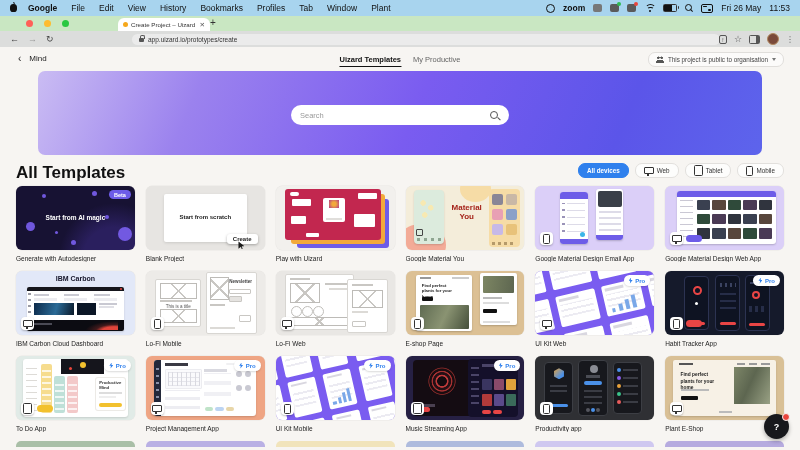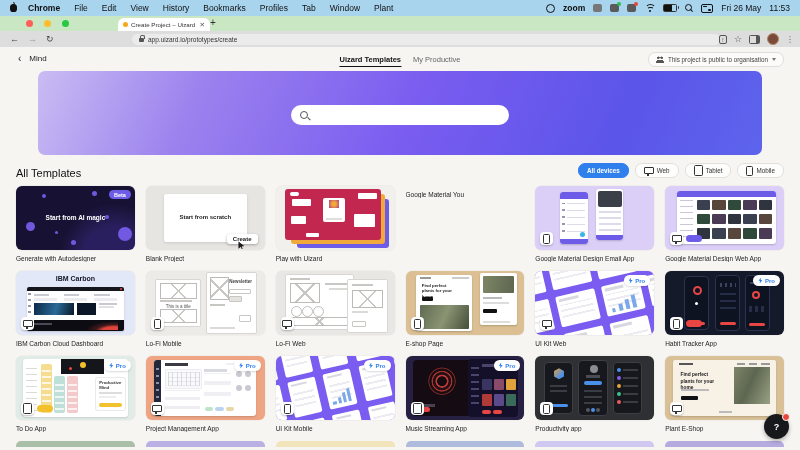--- a/index.html
+++ b/index.html
@@ -86,21 +86,21 @@
   #hero-search .ph{font-size:7.5px;color:#9a9a9a;flex:1;}
   .mag{width:6px;height:6px;border:1.2px solid #555;border-radius:50%;position:relative;flex:none;margin-right:2px;}
   .mag::after{content:"";position:absolute;width:3.5px;height:1.2px;background:#555;transform:rotate(45deg);right:-3px;bottom:-1px;}
   #hero-cta{position:absolute;top:61px;left:0;right:0;display:flex;justify-content:center;align-items:center;gap:8px;}
   #cta-text{color:#fff;font-size:7.5px;}
   #cta-btn{background:#fff;border-radius:9px;height:15px;display:flex;align-items:center;gap:4px;padding:0 3px 0 8px;box-shadow:0 0 0 2px rgba(255,255,255,.35);}
   #cta-btn .lbl{font-size:7px;font-weight:bold;color:#222;white-space:nowrap;}
   .beta-pill{background:#6d5ce8;color:#fff;font-size:6px;font-weight:bold;border-radius:6px;padding:1.5px 5px;}
 
   #list-header{position:absolute;top:116px;left:16px;right:16px;height:16px;}
-  #lh-title{font-size:11px;font-weight:normal;color:#111;}
+  #lh-title{font-size:17px;font-weight:bold;color:#111;}
   #filters{position:absolute;right:0;top:0;display:flex;gap:6px;align-items:center;}
   .fpill{height:13px;border-radius:7px;display:flex;align-items:center;gap:3px;padding:0 8px;font-size:6.3px;background:#fdfdfc;border:1px solid #e2e0dd;color:#333;white-space:nowrap;}
   .fpill.active{background:#2f80ed;border-color:#2f80ed;color:#fff;font-weight:bold;}
 
   #grid{position:absolute;top:139px;left:16px;right:16px;display:grid;grid-template-columns:repeat(6,1fr);column-gap:11px;row-gap:9px;}
   .thumb{height:64px;border-radius:6px;position:relative;overflow:hidden;background:#ddd;box-shadow:0 0 0 .5px rgba(0,0,0,.06);}
   .card-label{margin-top:5px;font-size:6.5px;color:#222;white-space:nowrap;overflow:hidden;}
   .sliver{height:6px;border-radius:5px 5px 0 0;}
 
   .badge-beta{position:absolute;top:4px;right:4px;background:#6d5ce8;color:#fff;font-size:5.5px;font-weight:bold;border-radius:5px;padding:1.5px 5px;}
@@ -118,21 +118,21 @@
   .help-dot{position:absolute;top:-1px;right:-1px;width:8px;height:8px;border-radius:50%;background:#e8453c;border:1.5px solid #f7f5f2;box-sizing:border-box;}
 </style>
 </head>
 <body>
 
 <div id="screen">
 
   <div id="menubar">
     <span class="apple"></span>
     <nav id="menu-items">
-        <span class="mb-item bold">Chrome</span>
+        <span class="mb-item bold">Google</span>
         <span class="mb-item">File</span>
         <span class="mb-item">Edit</span>
         <span class="mb-item">View</span>
         <span class="mb-item">History</span>
         <span class="mb-item">Bookmarks</span>
         <span class="mb-item">Profiles</span>
         <span class="mb-item">Tab</span>
         <span class="mb-item">Window</span>
         <span class="mb-item">Plant</span>
       </nav>
@@ -201,20 +201,21 @@
         </div>
       <div id="vis-btn">
         <span class="ppl"></span>
         <span>This project is public to organisation</span>
         <span class="caret"></span>
       </div>
     </div>
 
     <div id="hero">
       <div id="hero-search">
+        <span class="ph">Search</span>
         <span class="mag"></span>
       </div>
     </div>
 
     <div id="list-header">
       <span id="lh-title">All Templates</span>
       <div id="filters">
           <div class="fpill active">
             <span>All devices</span>
           </div>
@@ -271,20 +272,39 @@
                 <div style="position: absolute; left: 15%; bottom: 10%; width: 70%; height: 8%; background: rgb(224, 222, 219);"></div>
               </div>
               <div style="position: absolute; left: 6%; top: 52%; width: 16%; height: 16%; background: rgb(255, 255, 255); border-radius: 1px;"></div>
               <div style="position: absolute; right: 7%; top: 48%; width: 21%; height: 26%; background: rgb(255, 255, 255); border-radius: 1px;"></div>
               <div style="position: absolute; left: 22%; bottom: 6%; width: 13%; height: 9%; background: rgb(255, 255, 255); border-radius: 1px;"></div>
             </div>
           </div>
           <div class="card-label">Play with Uizard</div>
         </div>
         <div class="card">
+          <div class="thumb" style="background: rgb(244, 237, 218);">
+            <div style="position: absolute; left: -8%; bottom: -25%; width: 42%; height: 65%; background: rgb(243, 171, 151); border-radius: 50%;"></div>
+            <div style="position: absolute; right: 28%; top: -15%; width: 26%; height: 40%; background: rgb(246, 220, 166); border-radius: 50%;"></div>
+            <div style="position: absolute; left: 7%; top: 7%; bottom: 9%; width: 25%; background: rgb(220, 235, 221); border-radius: 4px; box-shadow: rgba(0, 0, 0, 0.15) 0px 1px 2px;">
+              <div style="position: absolute; left: 15%; top: 12%; width: 55%; height: 45%; background: radial-gradient(circle at 30% 25%, rgb(247, 233, 178) 2.5px, transparent 3px), radial-gradient(circle at 75% 45%, rgb(247, 233, 178) 2.5px, transparent 3px), radial-gradient(circle at 40% 75%, rgb(247, 233, 178) 2.5px, transparent 3px);"></div>
+              <div style="position: absolute; left: 10%; bottom: 6%; right: 10%; height: 3px; background: repeating-linear-gradient(90deg, rgb(143, 166, 145) 0px, rgb(143, 166, 145) 3px, transparent 3px, transparent 7px);"></div>
+              <div style="position: absolute; left: 8%; bottom: 16%; width: 5px; height: 5px; border: 1px solid rgb(68, 68, 68); border-radius: 1px;"></div>
+            </div>
+            <div style="position: absolute; left: 36%; top: 26%; width: 31%; text-align: center; color: rgb(165, 35, 26); font-weight: bold; font-size: 8px; line-height: 1.2;">Material You</div>
+            <div style="position: absolute; right: 4%; top: 5%; bottom: 5%; width: 26%; background: rgb(246, 220, 166); border-radius: 4px;">
+              <div style="position: absolute; left: 10%; top: 8%; width: 36%; height: 20%; background: rgb(138, 134, 150); border-radius: 2px;"></div>
+              <div style="position: absolute; left: 55%; top: 8%; width: 36%; height: 20%; background: rgb(201, 184, 166); border-radius: 2px;"></div>
+              <div style="position: absolute; left: 10%; top: 34%; width: 36%; height: 20%; background: rgb(232, 160, 180); border-radius: 2px;"></div>
+              <div style="position: absolute; left: 55%; top: 34%; width: 36%; height: 20%; background: rgb(138, 160, 200); border-radius: 2px;"></div>
+              <div style="position: absolute; left: 10%; top: 60%; width: 36%; height: 20%; background: rgb(199, 185, 232); border-radius: 2px;"></div>
+              <div style="position: absolute; left: 55%; top: 60%; width: 36%; height: 20%; background: rgb(232, 194, 122); border-radius: 2px;"></div>
+              <div style="position: absolute; left: 12%; bottom: 4%; right: 12%; height: 3px; background: repeating-linear-gradient(90deg, rgb(181, 154, 106) 0px, rgb(181, 154, 106) 3px, transparent 3px, transparent 6px);"></div>
+            </div>
+          </div>
           <div class="card-label">Google Material You</div>
         </div>
         <div class="card">
           <div class="thumb" style="background: rgb(219, 207, 248);">
             <div style="position: absolute; left: 21%; top: 10%; bottom: 10%; width: 23%; background: rgb(255, 255, 255); border-radius: 3px; box-shadow: rgba(0, 0, 0, 0.2) 0px 1px 2px;">
               <div style="position: absolute; top: 0px; left: 0px; right: 0px; height: 13%; background: rgb(109, 92, 232); border-radius: 3px 3px 0px 0px;"></div>
               <div style="position: absolute; bottom: 0px; left: 0px; right: 0px; height: 10%; background: rgb(109, 92, 232); border-radius: 0px 0px 3px 3px;"></div>
               <div style="position: absolute; left: 8%; top: 20%; width: 10%; height: 58%; background: repeating-linear-gradient(0deg, rgb(154, 147, 184) 0px, rgb(154, 147, 184) 2.5px, transparent 2.5px, transparent 7px);"></div>
               <div style="position: absolute; left: 24%; right: 10%; top: 20%; height: 58%; background: repeating-linear-gradient(0deg, rgb(221, 219, 232) 0px, rgb(221, 219, 232) 1.5px, transparent 1.5px, transparent 7px);"></div>
               <div style="position: absolute; right: 10%; bottom: 13%; width: 5px; height: 5px; border-radius: 50%; background: rgb(58, 181, 232);"></div>

